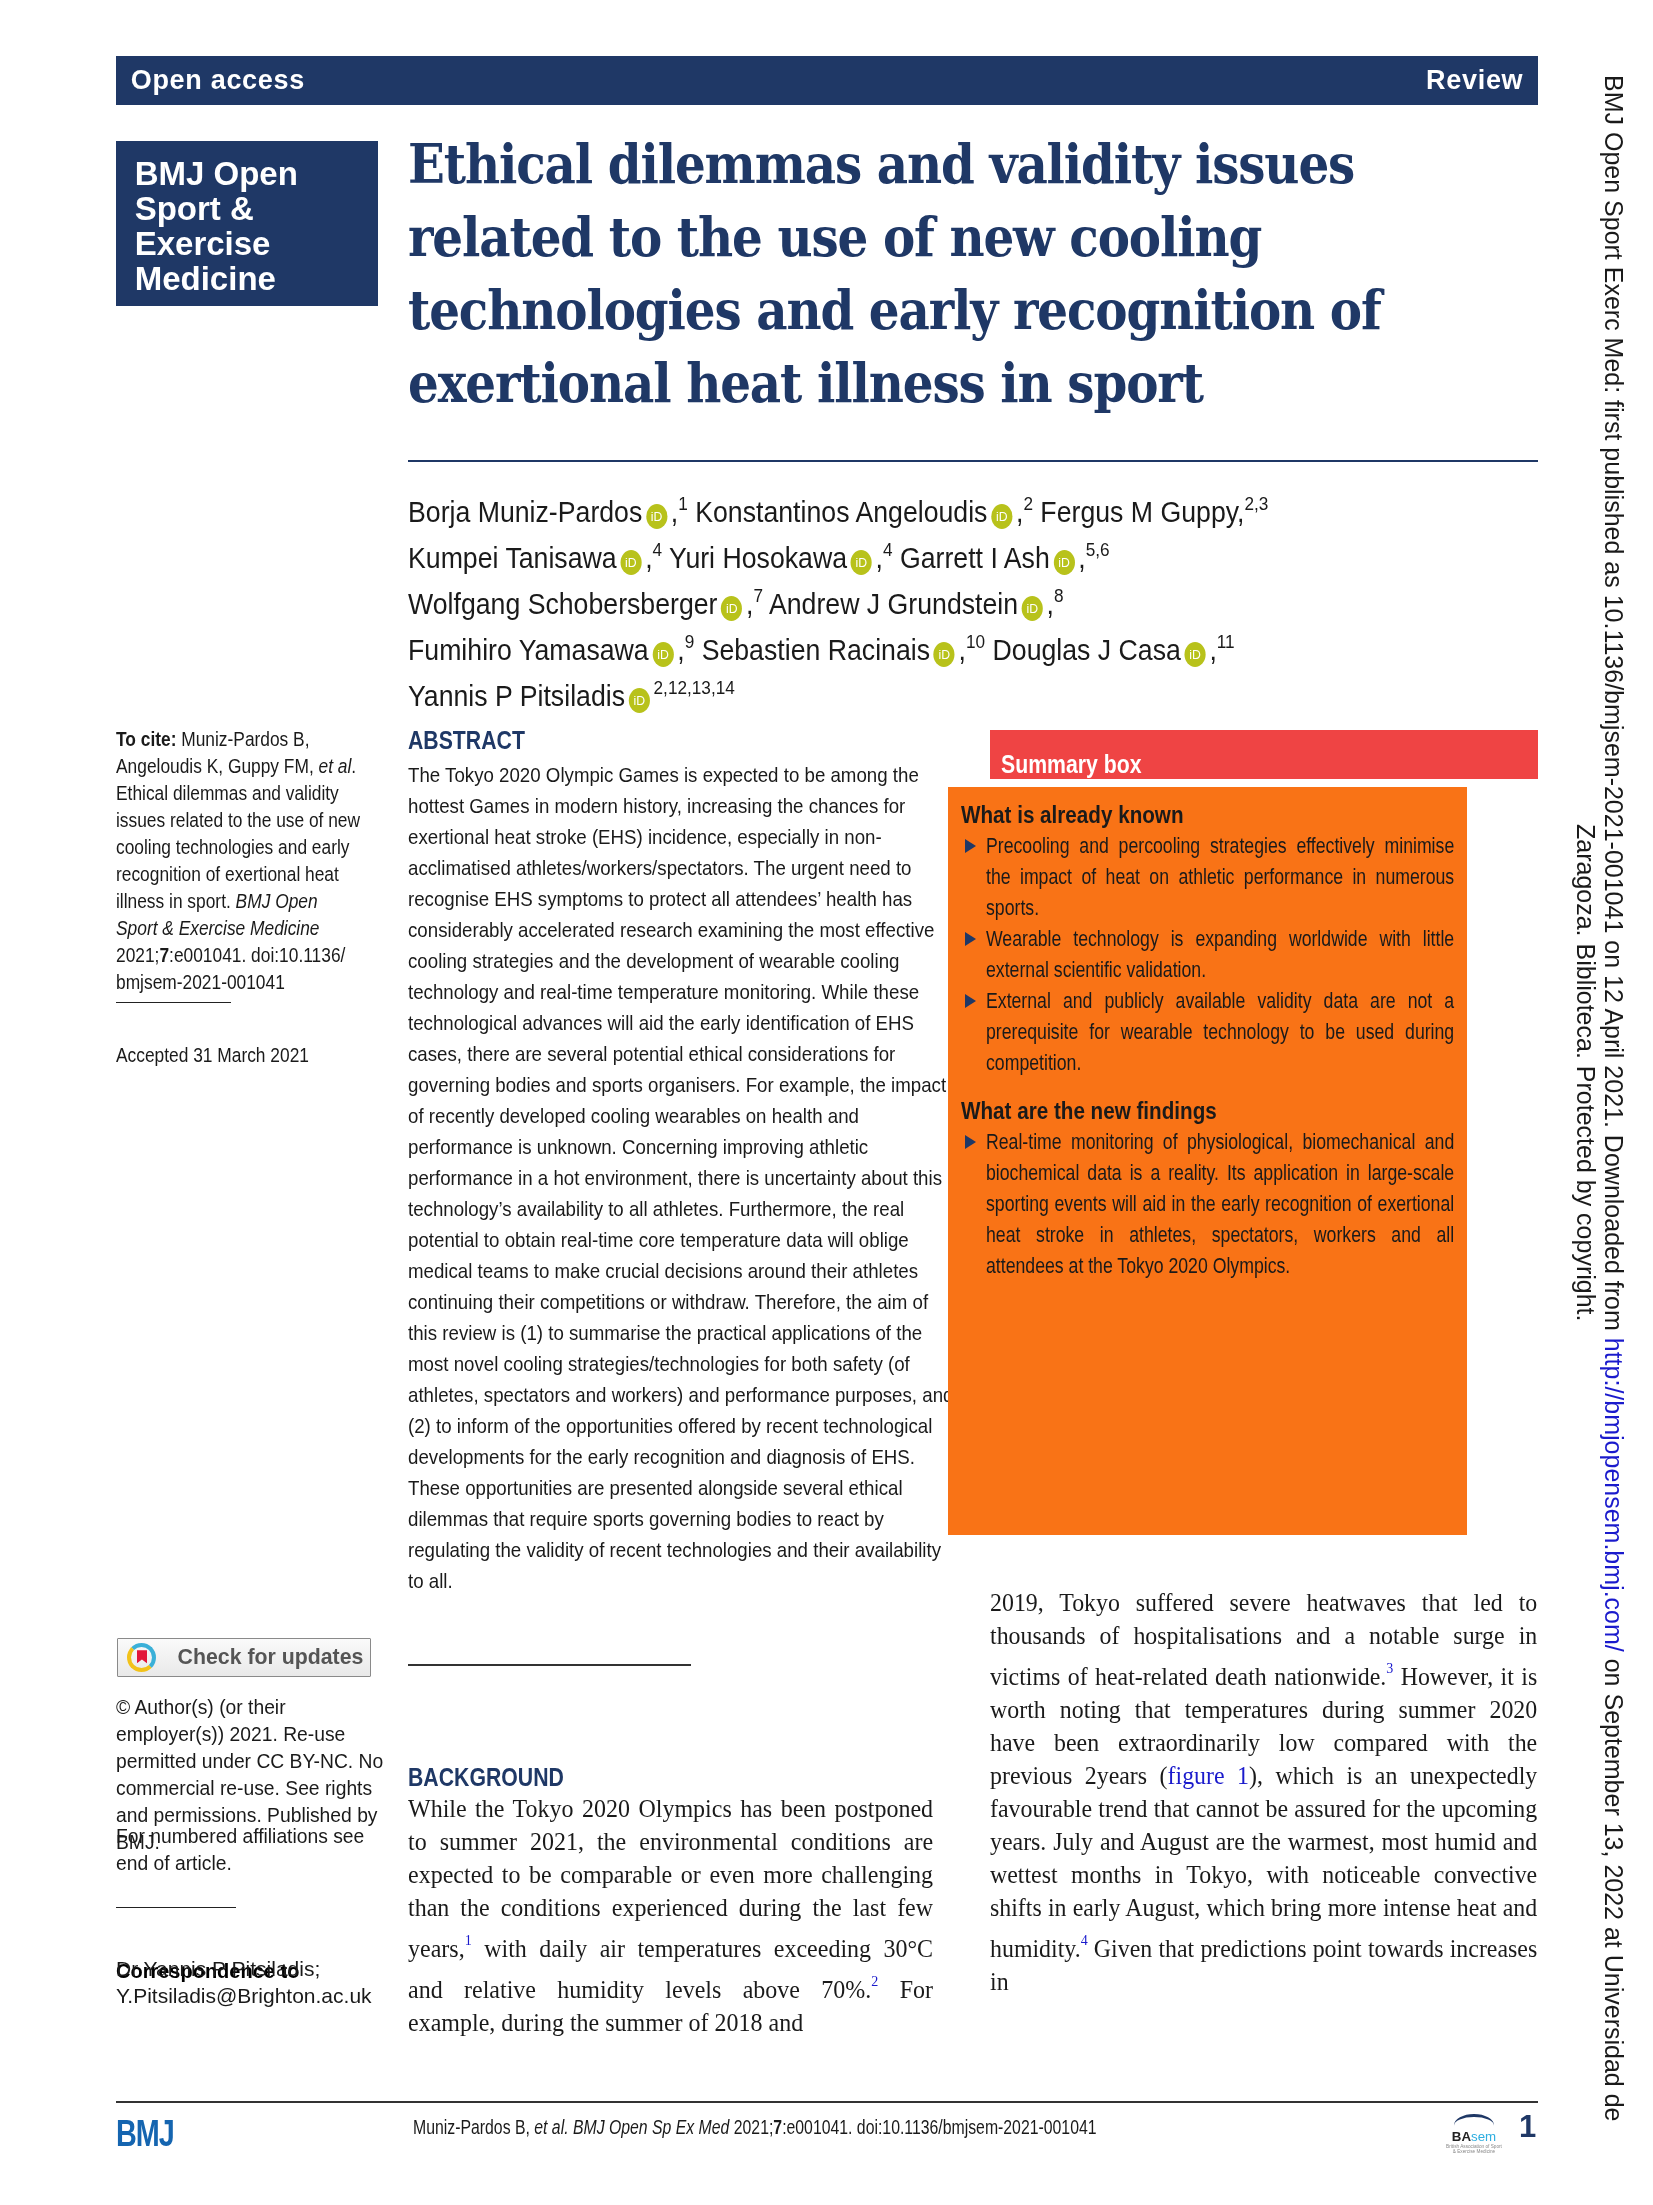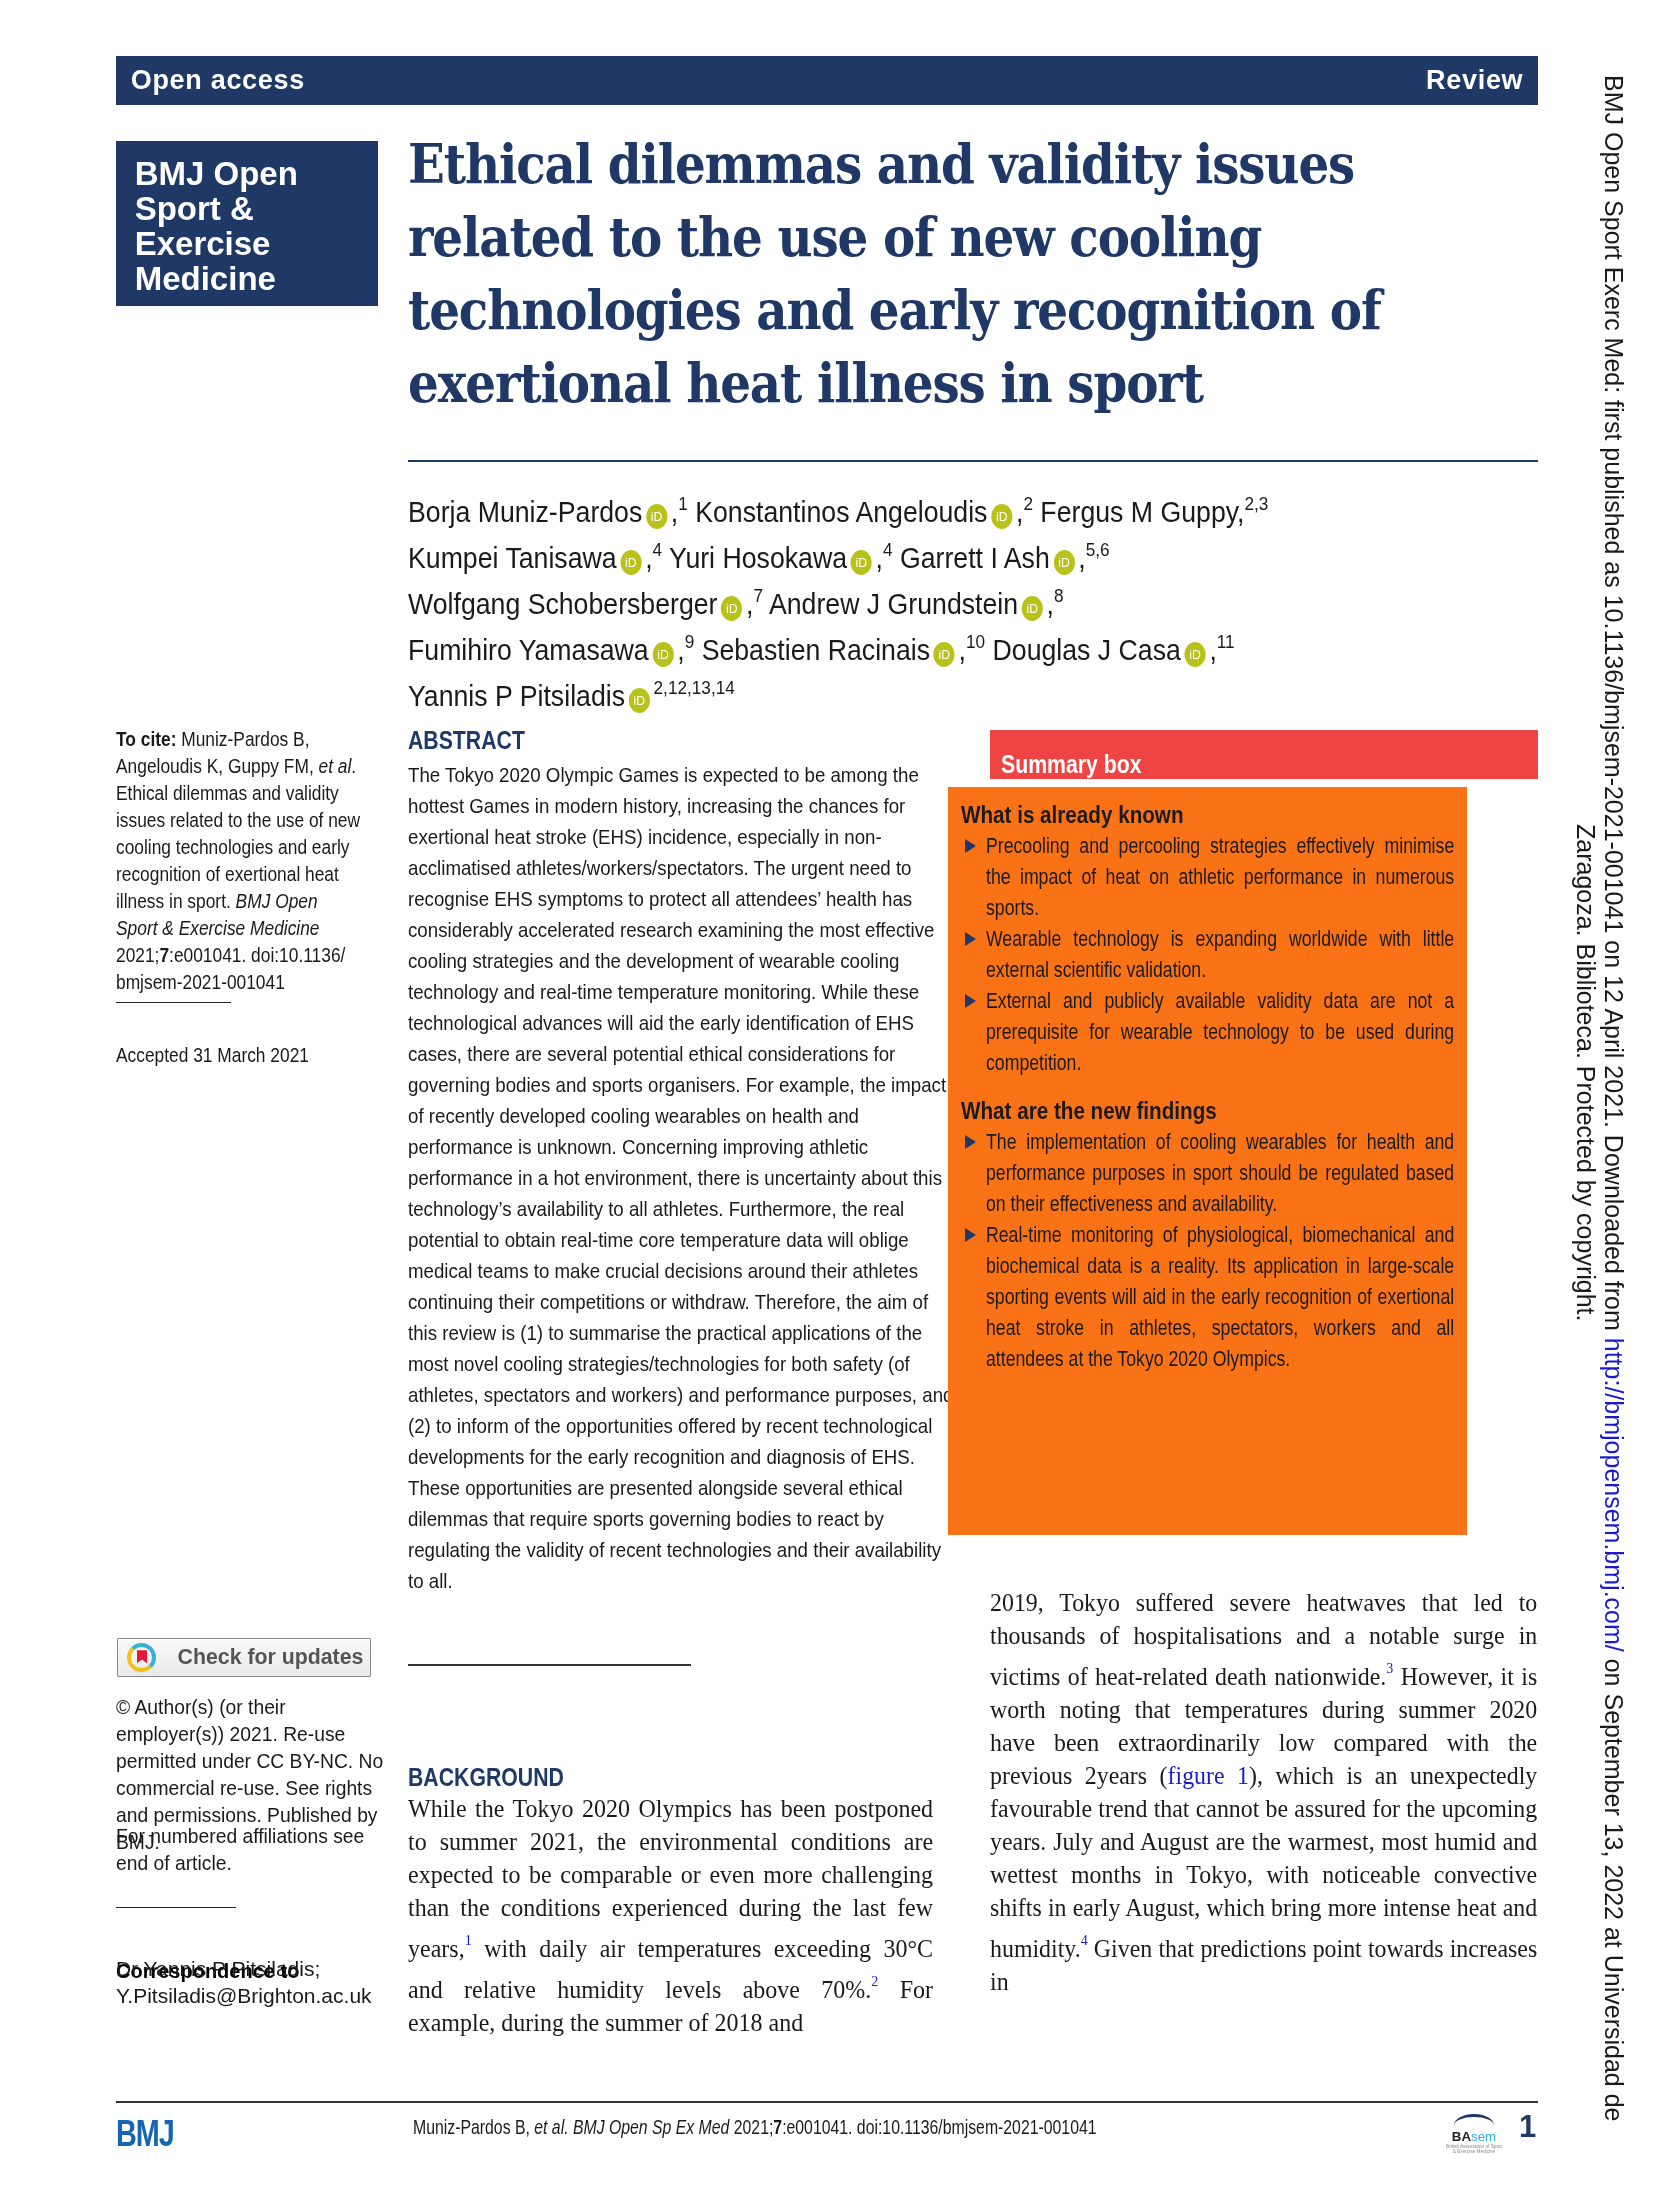--- a/index.html
+++ b/index.html
@@ -166,24 +166,20 @@
       </li>
     <li class="sb-item">
         <span class="tri"></span>
         <span class="txt">External and publicly available validity data are not a prerequisite for wearable technology to be used during competition.</span>
       </li>
   </ul>
   <div class="sb-head" style="margin-top:16px;">What are the new findings</div>
   <ul class="sb-list">
     <li class="sb-item">
         <span class="tri"></span>
-        <span class="txt">The implementation of cooling wearables for health and performance purposes in sport should be regulated based on their effectiveness and availability.</span>
-      </li>
-    <li class="sb-item">
-        <span class="tri"></span>
         <span class="txt">Real-time monitoring of physiological, biomechanical and biochemical data is a reality. Its application in large-scale sporting events will aid in the early recognition of exertional heat stroke in athletes, spectators, workers and all attendees at the Tokyo 2020 Olympics.</span>
       </li>
   </ul>
 </div>
 
 <div id="right-body" class="abs">
   <span>2019, Tokyo suffered severe heatwaves that led to thousands of hospitalisations and a notable surge in victims of heat-related death nationwide.</span><sup class="ref">3</sup><span> However, it is worth noting that temperatures during summer 2020 have been extraordinarily low compared with the previous 2years (</span><span class="link">figure 1</span><span>), which is an unexpectedly favourable trend that cannot be assured for the upcoming years. July and August are the warmest, most humid and wettest months in Tokyo, with noticeable convective shifts in early August, which bring more intense heat and humidity.</span><sup class="ref">4</sup><span> Given that predictions point towards increases in</span>
 </div>
 
 <div id="footer-rule" class="abs"></div>

